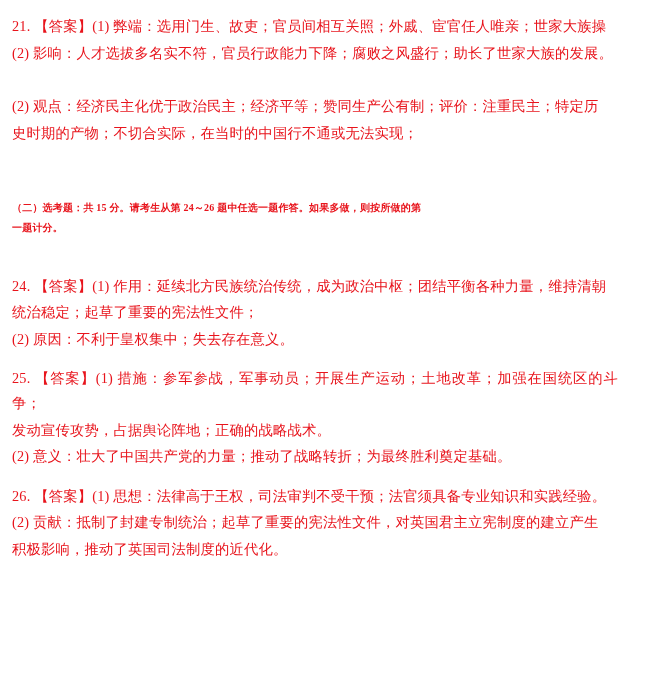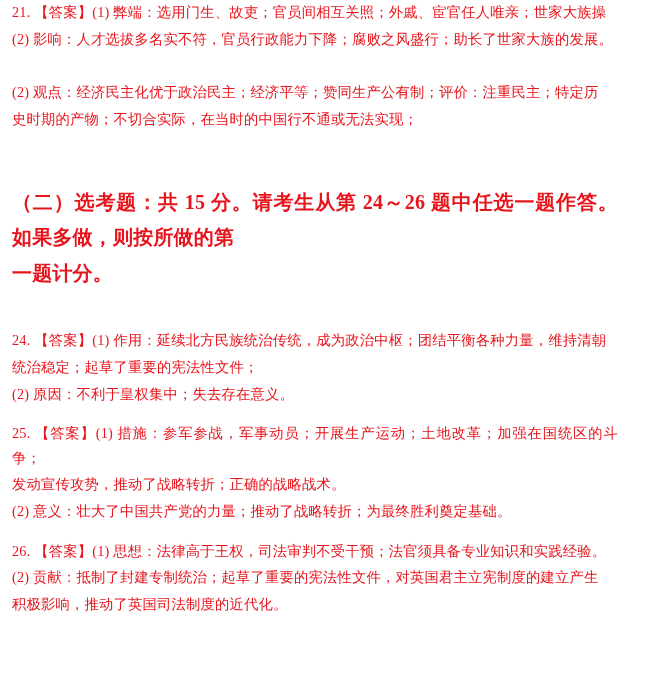--- a/index.html
+++ b/index.html
@@ -11,21 +11,21 @@
     height: 680px;
     background: #ffffff;
     font-family: "Liberation Serif", "DejaVu Serif", serif;
     color: #e8141c;
     overflow: hidden;
   }
   .page {
     width: 630px;
     height: 680px;
     box-sizing: border-box;
-    padding: 0 12px 0 12px;
+    padding: 14px 12px 0 12px;
     position: relative;
   }
   .block {
     margin: 0 0 6px 0;
   }
   p {
     margin: 0 0 2px 0;
     font-size: 14.3px;
     line-height: 1.72;
     letter-spacing: 0.2px;
@@ -35,21 +35,21 @@
     text-indent: 0;
   }
   .sub-line {
     text-indent: 0;
   }
   .gap-sm { height: 9px; }
   .gap-md { height: 16px; }
   .gap-lg { height: 23px; }
   .section-head p {
     font-weight: bold;
-    font-size: 20px;
+    font-size: 10px;
     line-height: 1.72;
   }
 </style>
 </head>
 <body>
 
 <div class="page">
 
   <div class="block">
     <p class="ans-line">21. 【答案】(1) 弊端：选用门生、故吏；官员间相互关照；外戚、宦官任人唯亲；世家大族操</p>
@@ -80,21 +80,21 @@
   <div class="block">
     <p class="ans-line">24.  【答案】(1) 作用：延续北方民族统治传统，成为政治中枢；团结平衡各种力量，维持清朝</p>
     <p class="sub-line">统治稳定；起草了重要的宪法性文件；</p>
     <p class="sub-line">(2) 原因：不利于皇权集中；失去存在意义。</p>
   </div>
 
   <div class="gap-sm"></div>
 
   <div class="block">
     <p class="ans-line">25. 【答案】(1) 措施：参军参战，军事动员；开展生产运动；土地改革；加强在国统区的斗争；</p>
-    <p class="sub-line">发动宣传攻势，推动了战略转折；正确的战略战术。</p>
+    <p class="sub-line">发动宣传攻势，占据舆论阵地；正确的战略战术。</p>
     <p class="sub-line">(2) 意义：壮大了中国共产党的力量；推动了战略转折；为最终胜利奠定基础。</p>
   </div>
 
   <div class="gap-sm"></div>
 
   <div class="block">
     <p class="ans-line">26. 【答案】(1) 思想：法律高于王权，司法审判不受干预；法官须具备专业知识和实践经验。</p>
     <p class="sub-line">(2) 贡献：抵制了封建专制统治；起草了重要的宪法性文件，对英国君主立宪制度的建立产生</p>
     <p class="sub-line">积极影响，推动了英国司法制度的近代化。</p>
   </div>

